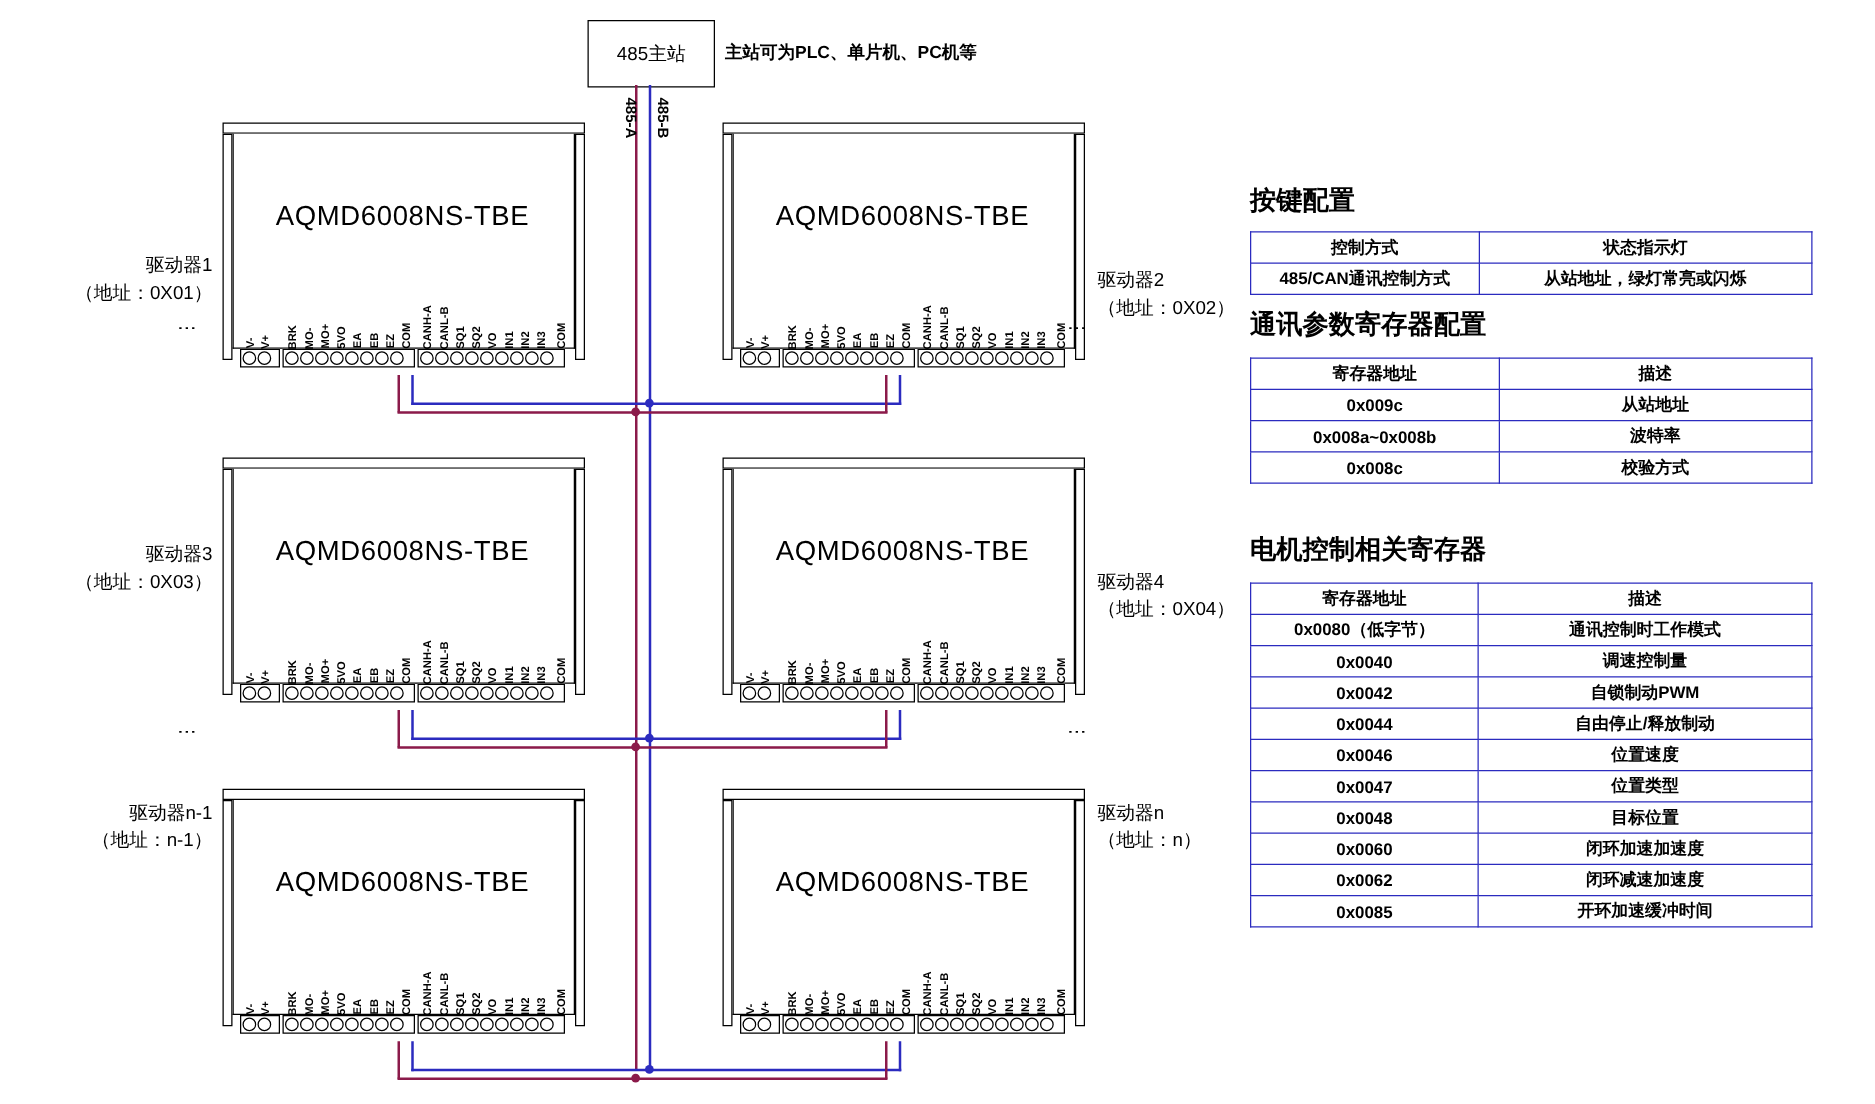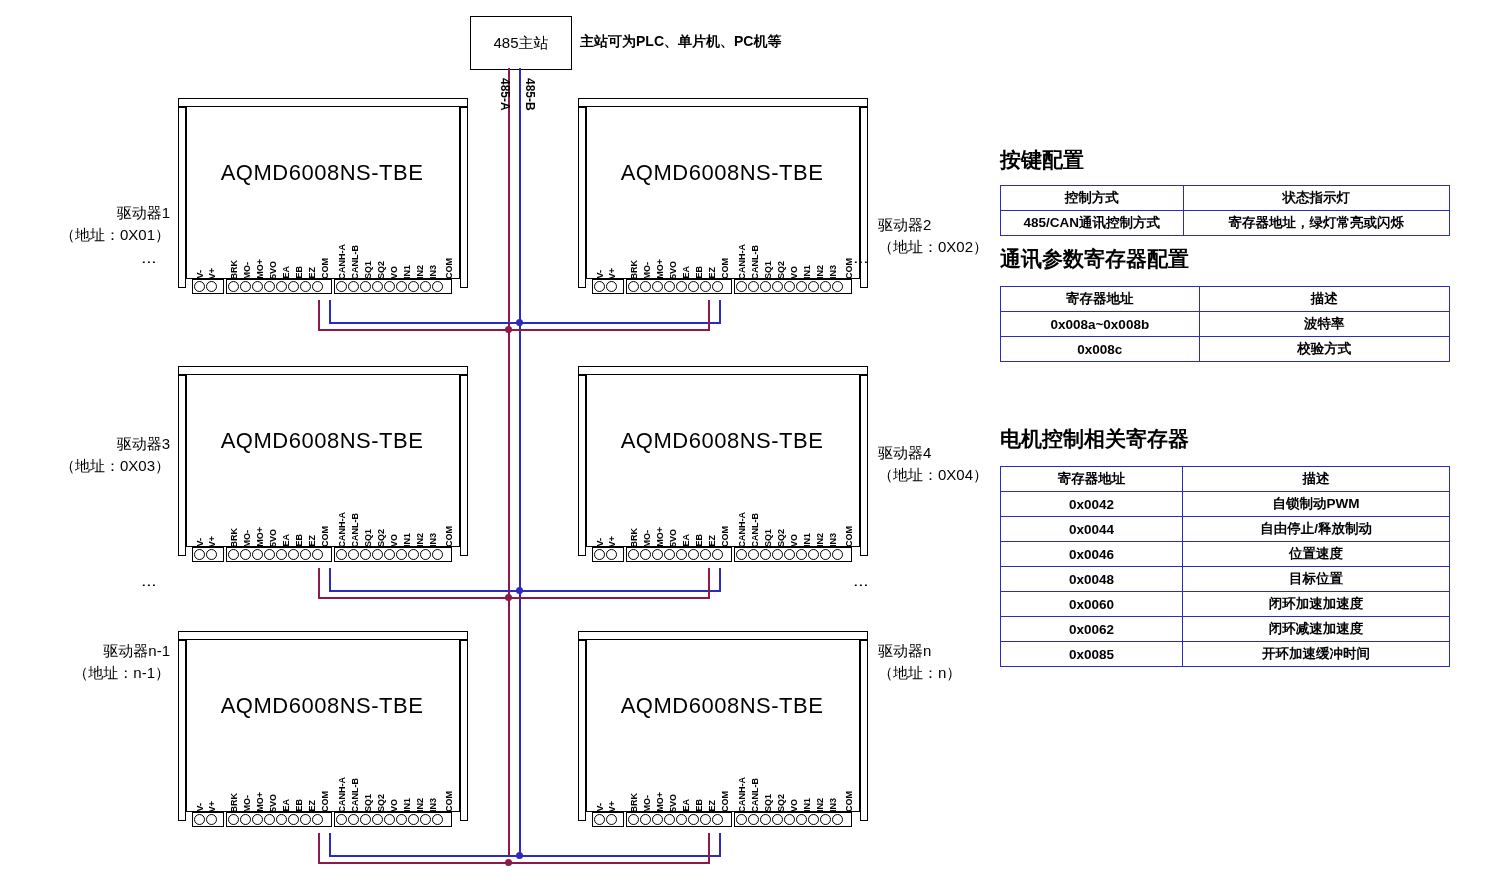--- a/index.html
+++ b/index.html
@@ -468,21 +468,21 @@
   <div>（地址：0X01）</div>
 </div>
 <div class="caption" style="left:878px;top:214px;width:170px;">
   <div>驱动器2</div>
   <div>（地址：0X02）</div>
 </div>
 <div class="caption r" style="left:10px;top:433px;width:160px;">
   <div>驱动器3</div>
   <div>（地址：0X03）</div>
 </div>
-<div class="caption" style="left:878px;top:442px;width:170px;">
+<div class="caption" style="left:878px;top:455px;width:170px;">
   <div>驱动器4</div>
   <div>（地址：0X04）</div>
 </div>
 <div class="caption r" style="left:10px;top:640px;width:160px;">
   <div>驱动器n-1</div>
   <div>（地址：n-1）</div>
 </div>
 <div class="caption" style="left:878px;top:640px;width:170px;">
   <div>驱动器n</div>
   <div>（地址：n）</div>
@@ -495,63 +495,79 @@
 
 <div class="tbl-title" style="left:1000px;top:146px;">按键配置</div>
 <table class="t" style="left:1000px;top:185px;width:450px;">
   <tbody>
       <tr>
     <th style="width:180px;">控制方式</th>
     <th style="width:270px;">状态指示灯</th>
   </tr>
   <tr>
     <td>485/CAN通讯控制方式</td>
-    <td>寄存器地址，绿灯常亮或闪烁</td>
+    <td>从站地址，绿灯常亮或闪烁</td>
   </tr>
 </tbody>
   </table>
 
 <div class="tbl-title" style="left:1000px;top:245px;">通讯参数寄存器配置</div>
 <table class="t" style="left:1000px;top:286px;width:450px;">
   <tbody>
       <tr>
     <th style="width:195px;">寄存器地址</th>
     <th style="width:255px;">描述</th>
   </tr>
   <tr>
+    <td>0x009c</td>
+    <td>从站地址</td>
+  </tr>
+  <tr>
     <td>0x008a~0x008b</td>
     <td>波特率</td>
   </tr>
   <tr>
     <td>0x008c</td>
     <td>校验方式</td>
   </tr>
 </tbody>
   </table>
 
 <div class="tbl-title" style="left:1000px;top:425px;">电机控制相关寄存器</div>
 <table class="t" style="left:1000px;top:466px;width:450px;">
   <tbody>
       <tr>
     <th style="width:180px;">寄存器地址</th>
     <th style="width:270px;">描述</th>
   </tr>
   <tr>
+    <td>0x0080（低字节）</td>
+    <td>通讯控制时工作模式</td>
+  </tr>
+  <tr>
+    <td>0x0040</td>
+    <td>调速控制量</td>
+  </tr>
+  <tr>
     <td>0x0042</td>
     <td>自锁制动PWM</td>
   </tr>
   <tr>
     <td>0x0044</td>
     <td>自由停止/释放制动</td>
   </tr>
   <tr>
     <td>0x0046</td>
     <td>位置速度</td>
   </tr>
   <tr>
+    <td>0x0047</td>
+    <td>位置类型</td>
+  </tr>
+  <tr>
     <td>0x0048</td>
     <td>目标位置</td>
   </tr>
   <tr>
     <td>0x0060</td>
     <td>闭环加速加速度</td>
   </tr>
   <tr>
     <td>0x0062</td>
     <td>闭环减速加速度</td>

